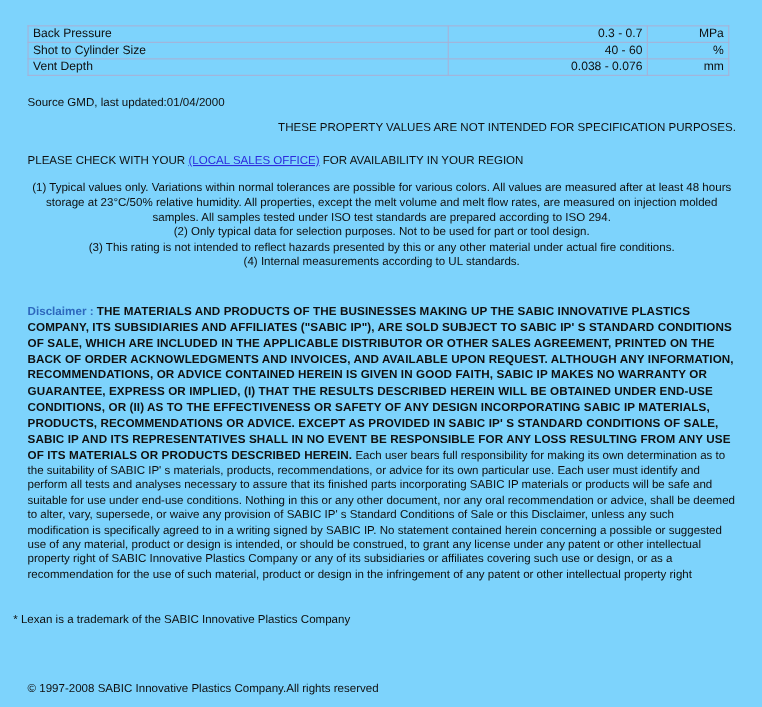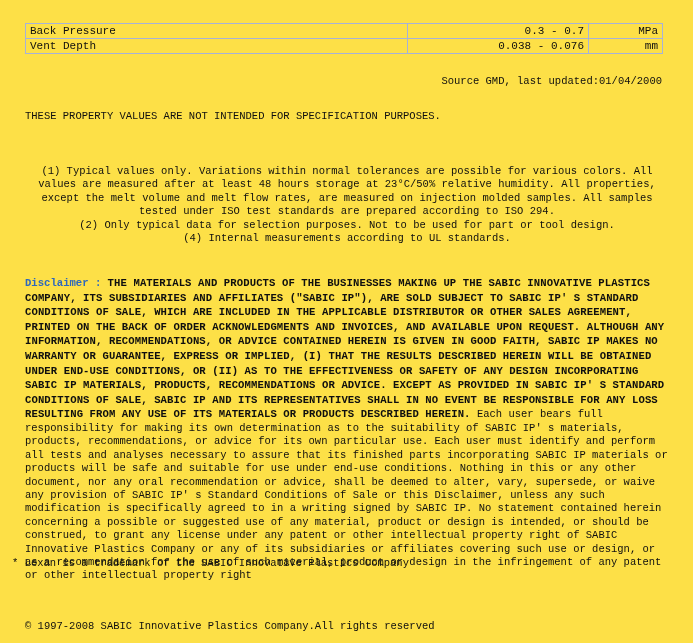--- a/index.html
+++ b/index.html
@@ -1,21 +1,21 @@
 <!DOCTYPE html>
 <html><head>
 <meta charset="utf-8">
 <style>
   html, body { margin: 0; padding: 0; background: #ffffff; }
   .page {
     position: relative;
     width: 693px;
     height: 643px;
-    background: #fde047;
-    font-family: Liberation Mono, monospace;
+    background: #7dd3fc;
+    font-family: Liberation Sans, sans-serif;
     color: #0f0f0f;
     overflow: hidden;
   }
   .prop-table {
     position: absolute;
     top: 23px;
     left: 25px;
     width: 637px;
     border-collapse: collapse;
     table-layout: fixed;
@@ -28,32 +28,33 @@
     padding: 0 4px;
     overflow: hidden;
     white-space: nowrap;
   }
   col.c1 { width: 382px; }
   col.c2 { width: 181px; }
   col.c3 { width: 74px; }
   .cell-val, .cell-unit { text-align: right; }
   .source-line {
     position: absolute;
-    top: 75px;
+    top: 87px;
     left: 25px;
     width: 637px;
-    text-align: right;
+    text-align: left;
     font-size: 10.5px;
   }
   .spec-note {
     position: absolute;
     top: 110px;
     left: 25px;
     width: 644px;
     font-size: 10.5px;
+    text-align: right;
   }
   .check-note {
     position: absolute;
     top: 140px;
     left: 25px;
     width: 644px;
     font-size: 10.5px;
   }
   .sales-link {
     color: #2b2bdd;
@@ -117,35 +118,46 @@
         <col class="c2">
         <col class="c3">
       </colgroup>
     <tbody>
       <tr>
         <td class="cell-prop">Back Pressure</td>
         <td class="cell-val">0.3 - 0.7</td>
         <td class="cell-unit">MPa</td>
       </tr>
       <tr>
+        <td class="cell-prop">Shot to Cylinder Size</td>
+        <td class="cell-val">40 - 60</td>
+        <td class="cell-unit">%</td>
+      </tr>
+      <tr>
         <td class="cell-prop">Vent Depth</td>
         <td class="cell-val">0.038 - 0.076</td>
         <td class="cell-unit">mm</td>
       </tr>
     </tbody>
   </table>
 
   <div class="source-line">Source GMD, last updated:01/04/2000</div>
 
   <div class="spec-note">THESE PROPERTY VALUES ARE NOT INTENDED FOR SPECIFICATION PURPOSES.</div>
 
+  <div class="check-note">
+    <span>PLEASE CHECK WITH YOUR</span>
+    <a class="sales-link" href="#">(LOCAL SALES OFFICE)</a>
+    <span>FOR AVAILABILITY IN YOUR REGION</span>
+  </div>
 
   <div class="footnotes">
     <div class="fn">(1) Typical values only. Variations within normal tolerances are possible for various colors. All values are measured after at least 48 hours storage at 23°C/50% relative humidity. All properties, except the melt volume and melt flow rates, are measured on injection molded samples. All samples tested under ISO test standards are prepared according to ISO 294.</div>
     <div class="fn">(2) Only typical data for selection purposes. Not to be used for part or tool design.</div>
+    <div class="fn">(3) This rating is not intended to reflect hazards presented by this or any other material under actual fire conditions.</div>
     <div class="fn">(4) Internal measurements according to UL standards.</div>
   </div>
 
   <div class="disclaimer">
     <span class="dis-label">Disclaimer :</span>
     <span class="dis-bold">THE MATERIALS AND PRODUCTS OF THE BUSINESSES MAKING UP THE SABIC INNOVATIVE PLASTICS COMPANY, ITS SUBSIDIARIES AND AFFILIATES ("SABIC IP"), ARE SOLD SUBJECT TO SABIC IP' S STANDARD CONDITIONS OF SALE, WHICH ARE INCLUDED IN THE APPLICABLE DISTRIBUTOR OR OTHER SALES AGREEMENT, PRINTED ON THE BACK OF ORDER ACKNOWLEDGMENTS AND INVOICES, AND AVAILABLE UPON REQUEST. ALTHOUGH ANY INFORMATION, RECOMMENDATIONS, OR ADVICE CONTAINED HEREIN IS GIVEN IN GOOD FAITH, SABIC IP MAKES NO WARRANTY OR GUARANTEE, EXPRESS OR IMPLIED, (I) THAT THE RESULTS DESCRIBED HEREIN WILL BE OBTAINED UNDER END-USE CONDITIONS, OR (II) AS TO THE EFFECTIVENESS OR SAFETY OF ANY DESIGN INCORPORATING SABIC IP MATERIALS, PRODUCTS, RECOMMENDATIONS OR ADVICE. EXCEPT AS PROVIDED IN SABIC IP' S STANDARD CONDITIONS OF SALE, SABIC IP AND ITS REPRESENTATIVES SHALL IN NO EVENT BE RESPONSIBLE FOR ANY LOSS RESULTING FROM ANY USE OF ITS MATERIALS OR PRODUCTS DESCRIBED HEREIN.</span>
     <span class="dis-regular">Each user bears full responsibility for making its own determination as to the suitability of SABIC IP' s materials, products, recommendations, or advice for its own particular use. Each user must identify and perform all tests and analyses necessary to assure that its finished parts incorporating SABIC IP materials or products will be safe and suitable for use under end-use conditions. Nothing in this or any other document, nor any oral recommendation or advice, shall be deemed to alter, vary, supersede, or waive any provision of SABIC IP' s Standard Conditions of Sale or this Disclaimer, unless any such modification is specifically agreed to in a writing signed by SABIC IP. No statement contained herein concerning a possible or suggested use of any material, product or design is intended, or should be construed, to grant any license under any patent or other intellectual property right of SABIC Innovative Plastics Company or any of its subsidiaries or affiliates covering such use or design, or as a recommendation for the use of such material, product or design in the infringement of any patent or other intellectual property right</span>
   </div>
 
   <div class="trademark">* Lexan is a trademark of the SABIC Innovative Plastics Company</div>

